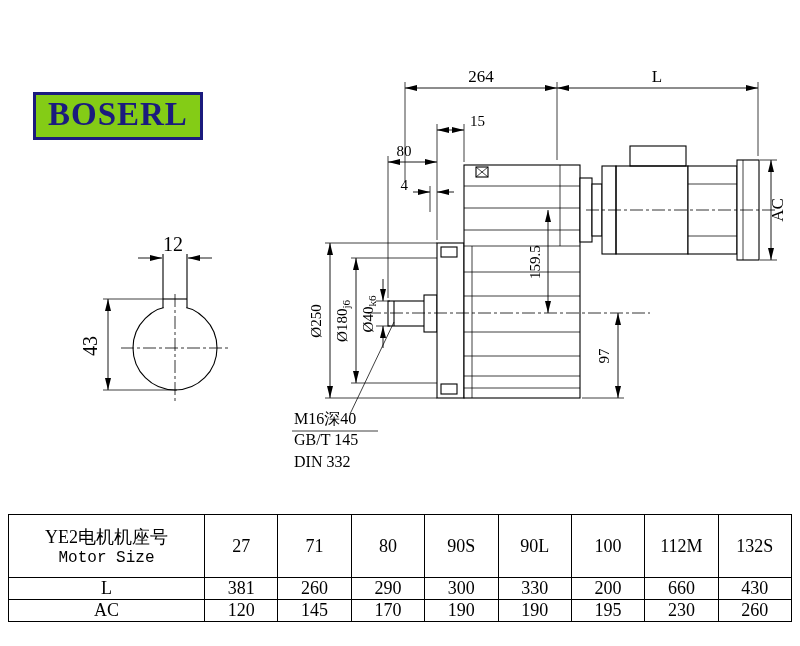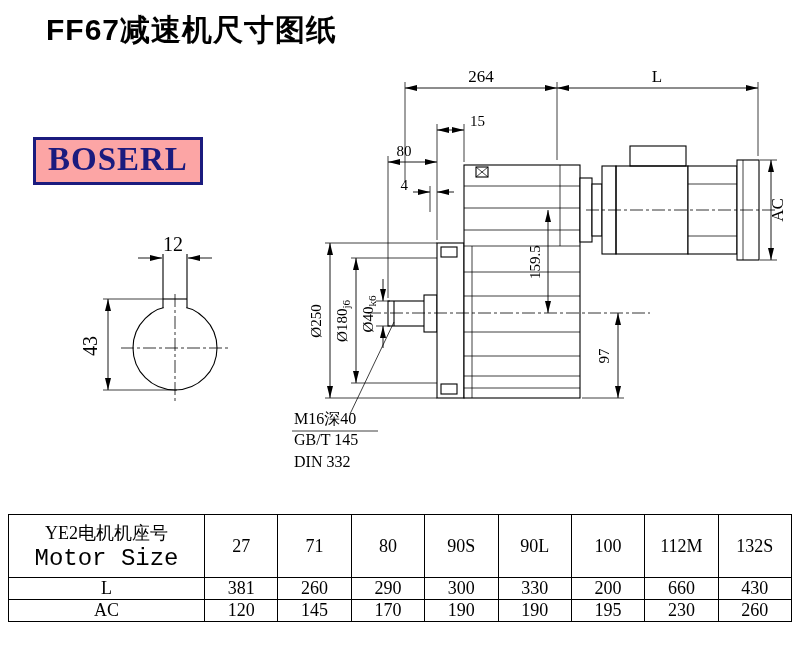--- a/index.html
+++ b/index.html
@@ -1,42 +1,41 @@
 <!DOCTYPE html>
 <html><head>
 <meta charset="utf-8">
 <style>
   html,body{margin:0;padding:0;background:#fff;}
   #page{position:relative;width:800px;height:646px;background:#fff;font-family:"Liberation Sans",sans-serif;overflow:hidden;color:#000;}
   #title{position:absolute;left:46px;top:10px;margin:0;font-size:30px;font-weight:bold;letter-spacing:1px;font-family:"Liberation Sans",sans-serif;}
-  #logo{position:absolute;left:33px;top:92px;border:3px solid #23237f;color:#1b1b7e;padding:1px 12px 4px;font-family:"Liberation Serif",serif;font-weight:bold;font-size:33px;letter-spacing:1px;background:#fca5a5;margin-top:45px;}
+  #logo{position:absolute;left:33px;top:92px;border:3px solid #23237f;color:#1b1b7e;padding:1px 12px 4px;font-family:"Liberation Serif",serif;font-weight:bold;font-size:33px;letter-spacing:1px;background:#84cc16;}
   #drawing{position:absolute;left:0;top:50px;}
   svg text{font-family:"Liberation Serif",serif;fill:#000;}
   .dimtxt{font-size:15px;}
   .toptxt{font-size:17px;}
   .bigtxt{font-size:20px;}
   .notetxt{font-size:16px;}
   .ln{stroke:#000;stroke-width:1.1;fill:none;}
   .lnf{stroke:#000;stroke-width:1.1;fill:#fff;}
   .thin{stroke:#000;stroke-width:0.75;fill:none;}
   .dim{stroke:#000;stroke-width:0.9;fill:none;}
   .cl{stroke:#000;stroke-width:0.8;fill:none;stroke-dasharray:13 3 3 3;}
   table.dims{position:absolute;left:8px;top:514px;width:784px;border-collapse:collapse;table-layout:fixed;background:#fff;}
   table.dims td{border:1px solid #000;text-align:center;font-family:"Liberation Serif",serif;font-size:18px;padding:0;}
   table.dims tr.hdr td{height:62px;}
   table.dims tr.data td{height:21px;}
   td.mlabel{text-align:left;padding-left:6px;font-family:"Liberation Sans",sans-serif;font-size:17px;margin-left:18px;}
-  td.mlabel .l2{font-family:"Liberation Mono",monospace;font-size:24px;}
+  td.mlabel .l2{font-family:"Liberation Mono",monospace;font-size:16px;}
 </style>
 </head>
 <body>
 
 <div id="page">
 
-  <h1 id="title">FF67减速机尺寸图纸</h1>
 
   <div id="logo" style="color: rgb(27, 27, 126); border-color: rgb(27, 27, 126);">
     <span>BOSERL</span>
   </div>
 
   <svg id="drawing" width="800" height="460" viewBox="0 0 800 460">
     <defs>
       <marker id="arr" viewBox="0 0 12 6" refX="12" refY="3" markerWidth="12" markerHeight="6" orient="auto-start-reverse" markerUnits="userSpaceOnUse">
         <path d="M0,0 L12,3 L0,6 Z" fill="#000"></path>
       </marker>

